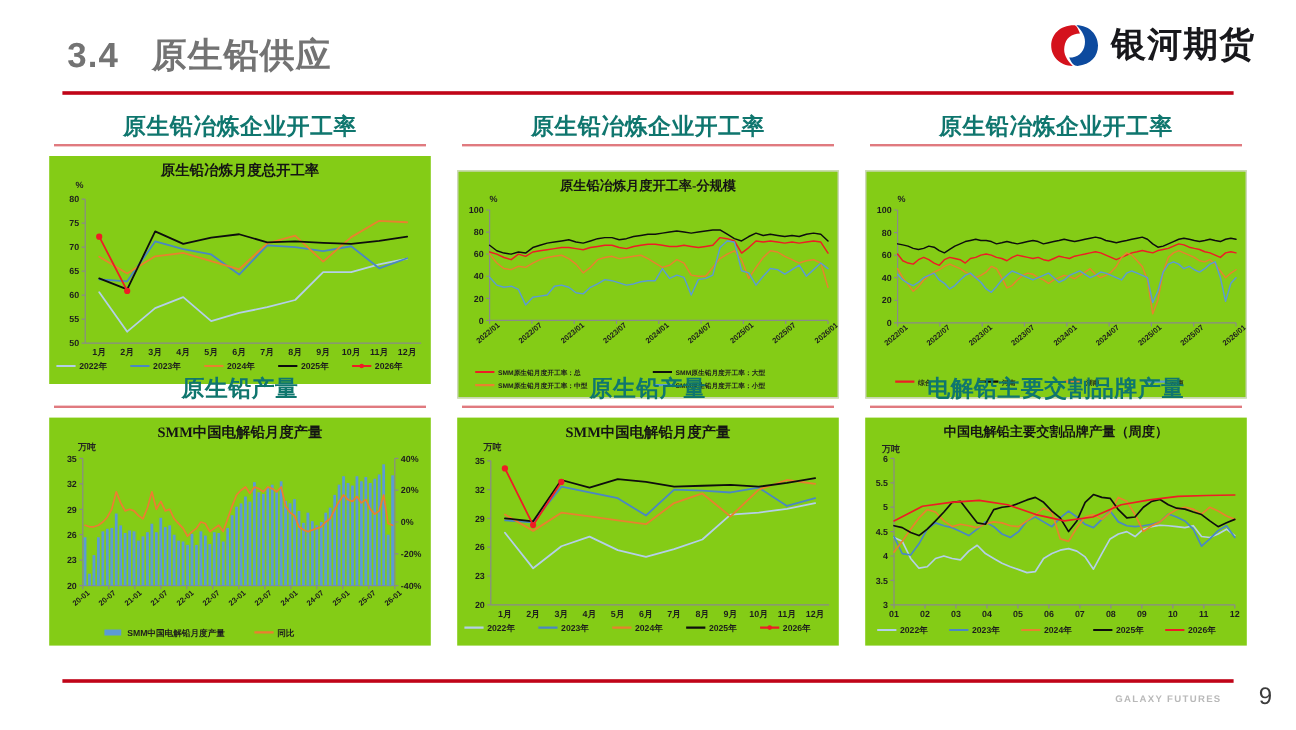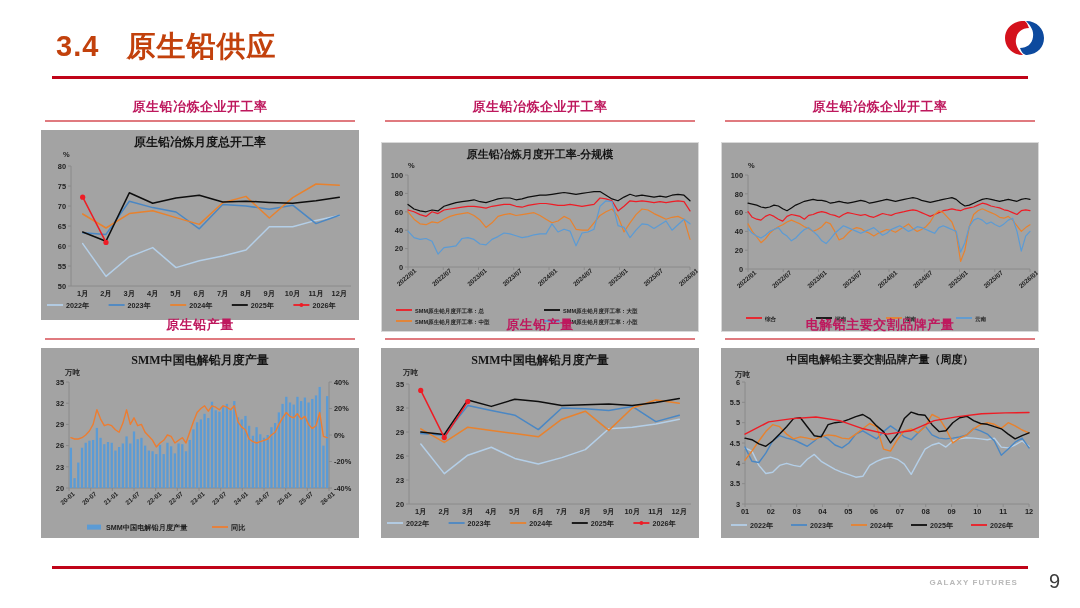--- a/index.html
+++ b/index.html
@@ -6,45 +6,45 @@
   html,body{ width:1080px; height:608px; }
   body{
     font-family:"Liberation Sans","DejaVu Sans",sans-serif;
     background:#ffffff; color:#1a1a1a; position:relative; overflow:hidden;
   }
 
   
   .slide-header{ position:absolute; left:0; top:0; width:1080px; height:84px; }
   .slide-title{
     position:absolute; left:56px; top:27px;
-    font-size:29px; font-weight:bold; color:#c2410c; letter-spacing:1px;
+    font-size:29px; font-weight:bold; color:#737373; letter-spacing:1px;
     white-space:nowrap;
   }
   .title-rule{
     position:absolute; left:52px; top:76px; width:976px; height:3px;
     background:#c00418;
   }
   .brand{ position:absolute; right:34px; top:18px; display:flex; align-items:center; gap:9px; }
   .brand-mark{ width:43px; height:40px; position:relative; }
   .brand-text{ font-size:29px; font-weight:bold; color:#18181c; letter-spacing:1px; }
 
   
   .grid{ position:absolute; left:0; top:88px; width:1080px; height:480px; }
   .panel{ position:absolute; width:340px; }
   .p-c0{ left:30px; } .p-c1{ left:370px; } .p-c2{ left:710px; }
   .p-r0{ top:10px; height:236px; } .p-r1{ top:228px; height:232px; }
 
   .panel-head{ text-align:center; }
   .panel-head h3{
-    font-size:13px; font-weight:bold; color:#be185d;
+    font-size:19px; font-weight:bold; color:#0f766e;
     letter-spacing:.5px; line-height:18px; white-space:nowrap;
   }
   .panel-rule{ margin:4px auto 0; width:310px; height:1.6px; background:#e07a7f; }
 
-  .chartbox{ position:relative; margin:8px auto 0; width:318px; height:190px; background:#a3a3a3; }
+  .chartbox{ position:relative; margin:8px auto 0; width:318px; height:190px; background:#84cc16; }
   .chartbox.framed{ border:1px solid #d9d9d9;margin-top:20px; }
   .chart-title{
     position:absolute; left:0; right:0; top:4px; text-align:center;
     font-size:12px; font-weight:bold; color:#141414; font-family:"Liberation Serif","DejaVu Serif",serif;
     letter-spacing:0px; white-space:nowrap;
   }
   .chart-title.sm{ font-size:11px; }
   .unit-label{
     position:absolute; font-size:7.5px; font-weight:bold; color:#222; white-space:nowrap;
   }
@@ -71,20 +71,21 @@
     &nbsp;&nbsp;<span>原生铅供应</span>
   </div>
   <div class="title-rule"></div>
   <div class="brand">
     <span class="brand-mark">
       <svg width="43" height="40" viewBox="0 0 43 40">
         <path d="M21 3 C9 3 2 11 2 20 C2 29 9 37 20 37 C15 32 12 27 13 21 C14 14 19 10 26 10 C24 5 23 3 21 3 Z" fill="#d4121c"></path>
         <path d="M24 37 C35 36 41 29 41 20 C41 11 34 3 23 3 C28 8 31 13 30 19 C29 26 24 30 17 30 C19 35 21 37 24 37 Z" fill="#0d4a9e"></path>
       </svg>
     </span>
+    <span class="brand-text">银河期货</span>
   </div>
 </div>
 
 <div class="grid">
 
   <div class="panel p-c0 p-r0">
     <div class="panel-head">
       <h3>原生铅冶炼企业开工率</h3>
       <div class="panel-rule"></div>
     </div>

